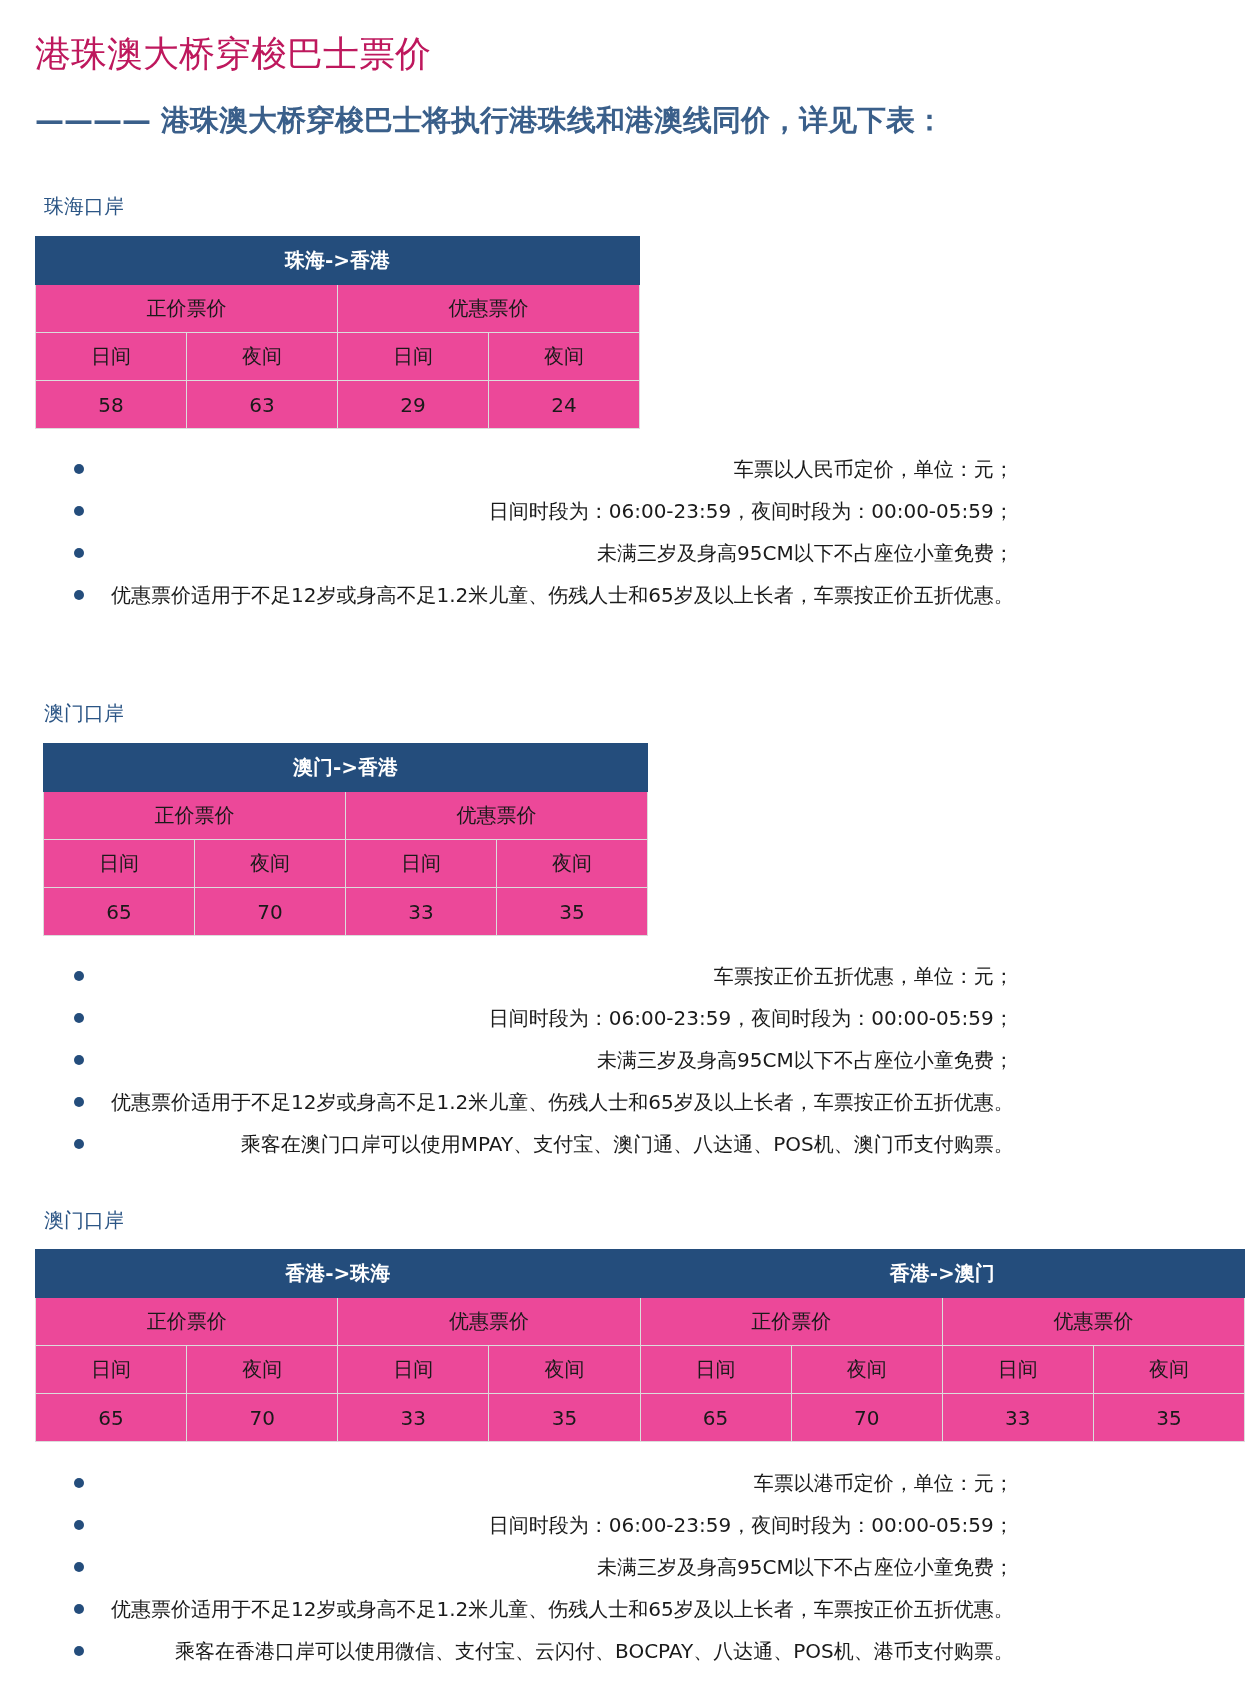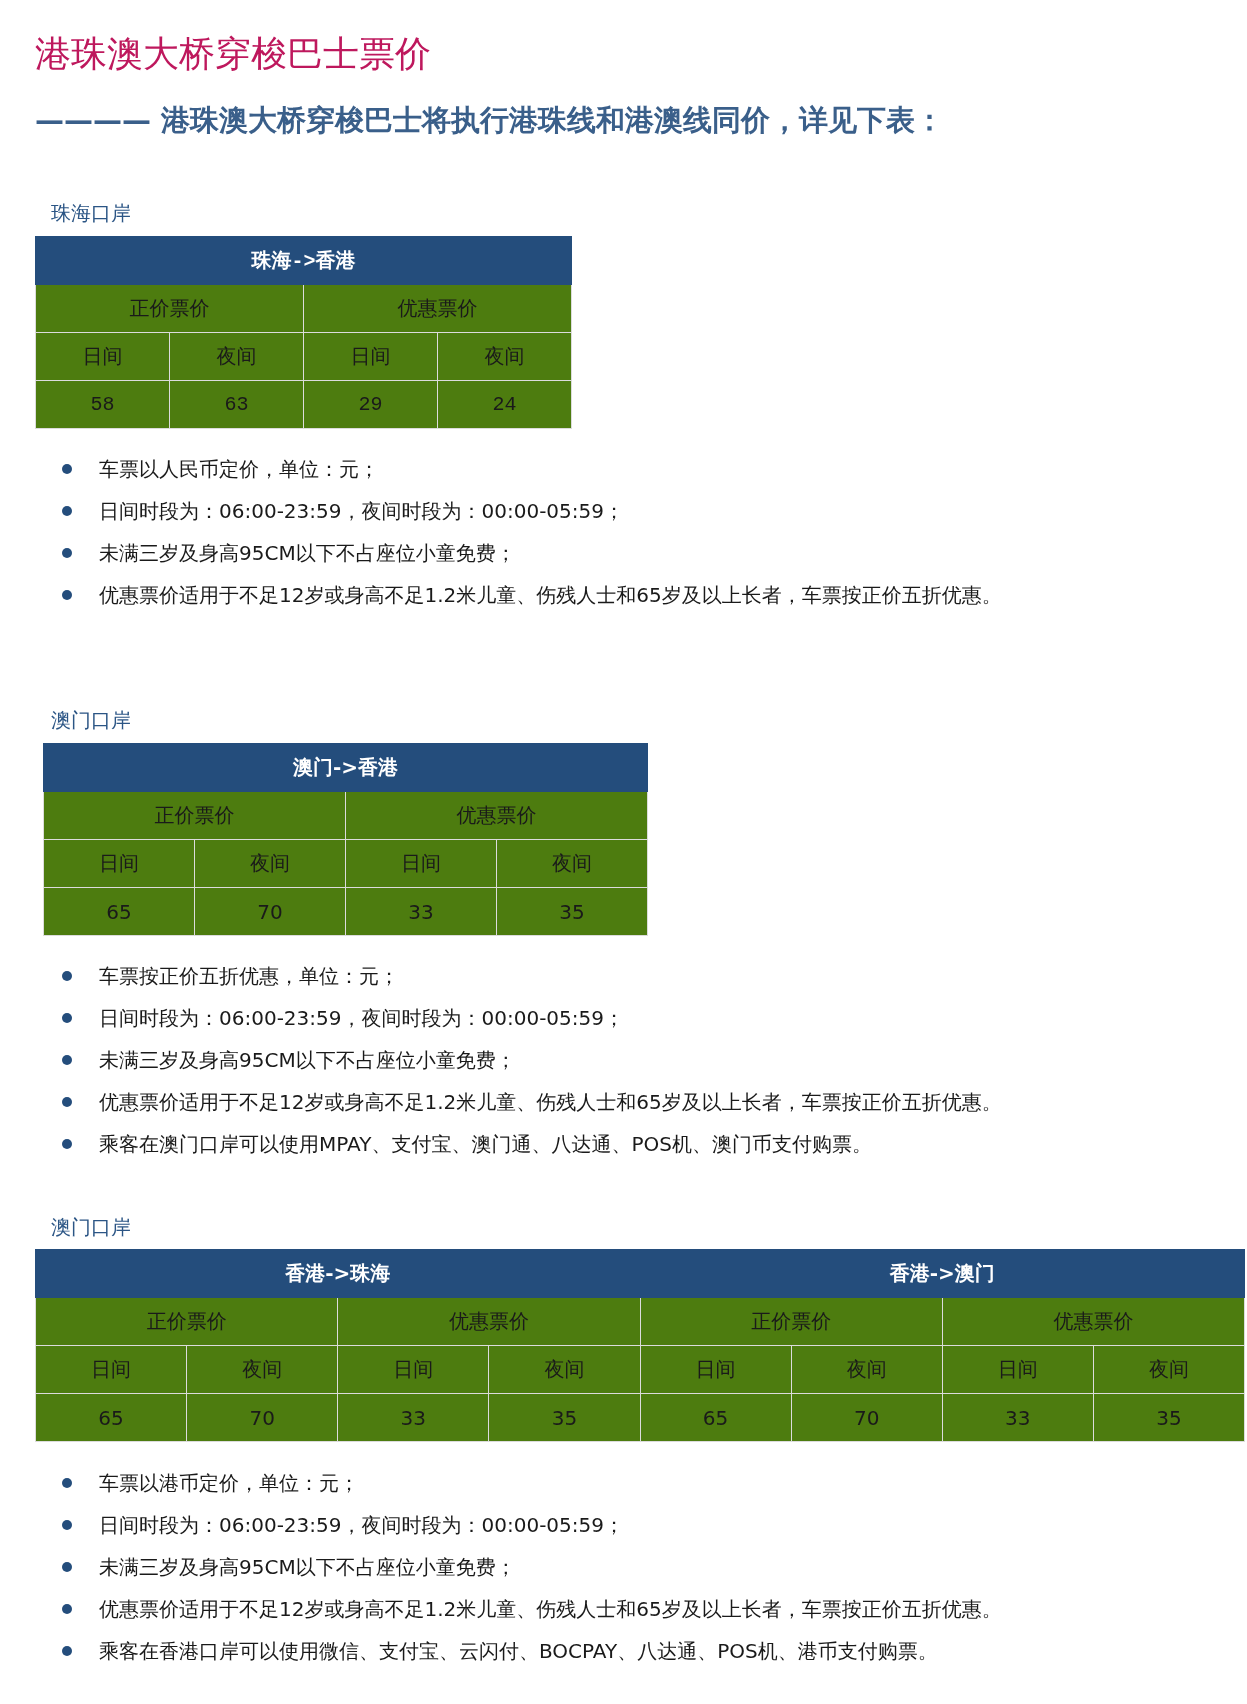--- a/index.html
+++ b/index.html
@@ -13,58 +13,58 @@
     position: absolute; left: 0; top: 22px;
     font-size: 36px; line-height: 64px; color: #be185d; font-weight: normal;
     white-space: nowrap; margin: 0;
   }
   .subtitle {
     position: absolute; left: 0; top: 100px;
     font-size: 29px; line-height: 40px; color: #3a5f8a; white-space: nowrap; margin: 0; font-weight: bold;
   }
   .section-label {
     position: absolute; left: 0;
-    font-size: 20px; line-height: 28px; color: #2b5585; margin: 16px; white-space: nowrap;
+    font-size: 20px; line-height: 28px; color: #2b5585; margin: 9px; white-space: nowrap;
   }
   table.fare {
     position: absolute; left: 0;
     border-collapse: collapse; table-layout: fixed;
     font-size: 20px; color: #1a1a1a;
   }
   table.fare th.route {
     background: #244d7c; color: #ffffff; font-weight: bold;
     height: 47px; padding: 0; text-align: center;
     border: 1px solid #244d7c;
   }
   table.fare th.route + th.route { border-left: 1px solid #dfe5ec; }
   table.fare td {
     height: 47px; padding: 0; text-align: center;
-    border: 1px solid #dcdcdc; background: #4d7c0f;
+    border: 1px solid #dcdcdc; background: #ec4899;
   }
   ul.notes {
-    position: absolute; left: 4px; margin: 0; padding: 0; list-style: none;
-    font-size: 20px; color: #1a1a1a;
+    position: absolute; left: 16px; margin: 0; padding: 0; list-style: none;
+    font-size: 20px; color: #1a1a1a; text-align: right;
   }
   ul.notes li {
     position: relative; height: 42px; line-height: 42px; padding-left: 60px; white-space: nowrap;
   }
   ul.notes li .dot {
     position: absolute; left: 23px; top: 16px; width: 10px; height: 10px;
     border-radius: 50%; background: #244d7c;
   }
 </style>
 </head>
 <body>
 
 <div class="page">
   <h1 class="title">港珠澳大桥穿梭巴士票价</h1>
   <p class="subtitle">———— 港珠澳大桥穿梭巴士将执行港珠线和港澳线同价，详见下表：</p>
 
   <p class="section-label" style="top:183px;">珠海口岸</p>
-  <table class="fare" style="top:236px; width:537px;font-family:Liberation Mono, monospace;">
+  <table class="fare" style="top:236px; width:605px;">
     <colgroup>
         <col style="width:25%">
         <col style="width:25%">
         <col style="width:25%">
         <col style="width:25%">
       </colgroup>
     <tbody>
         <tr>
       <th class="route" colspan="4">珠海-&gt;香港</th>
     </tr>

